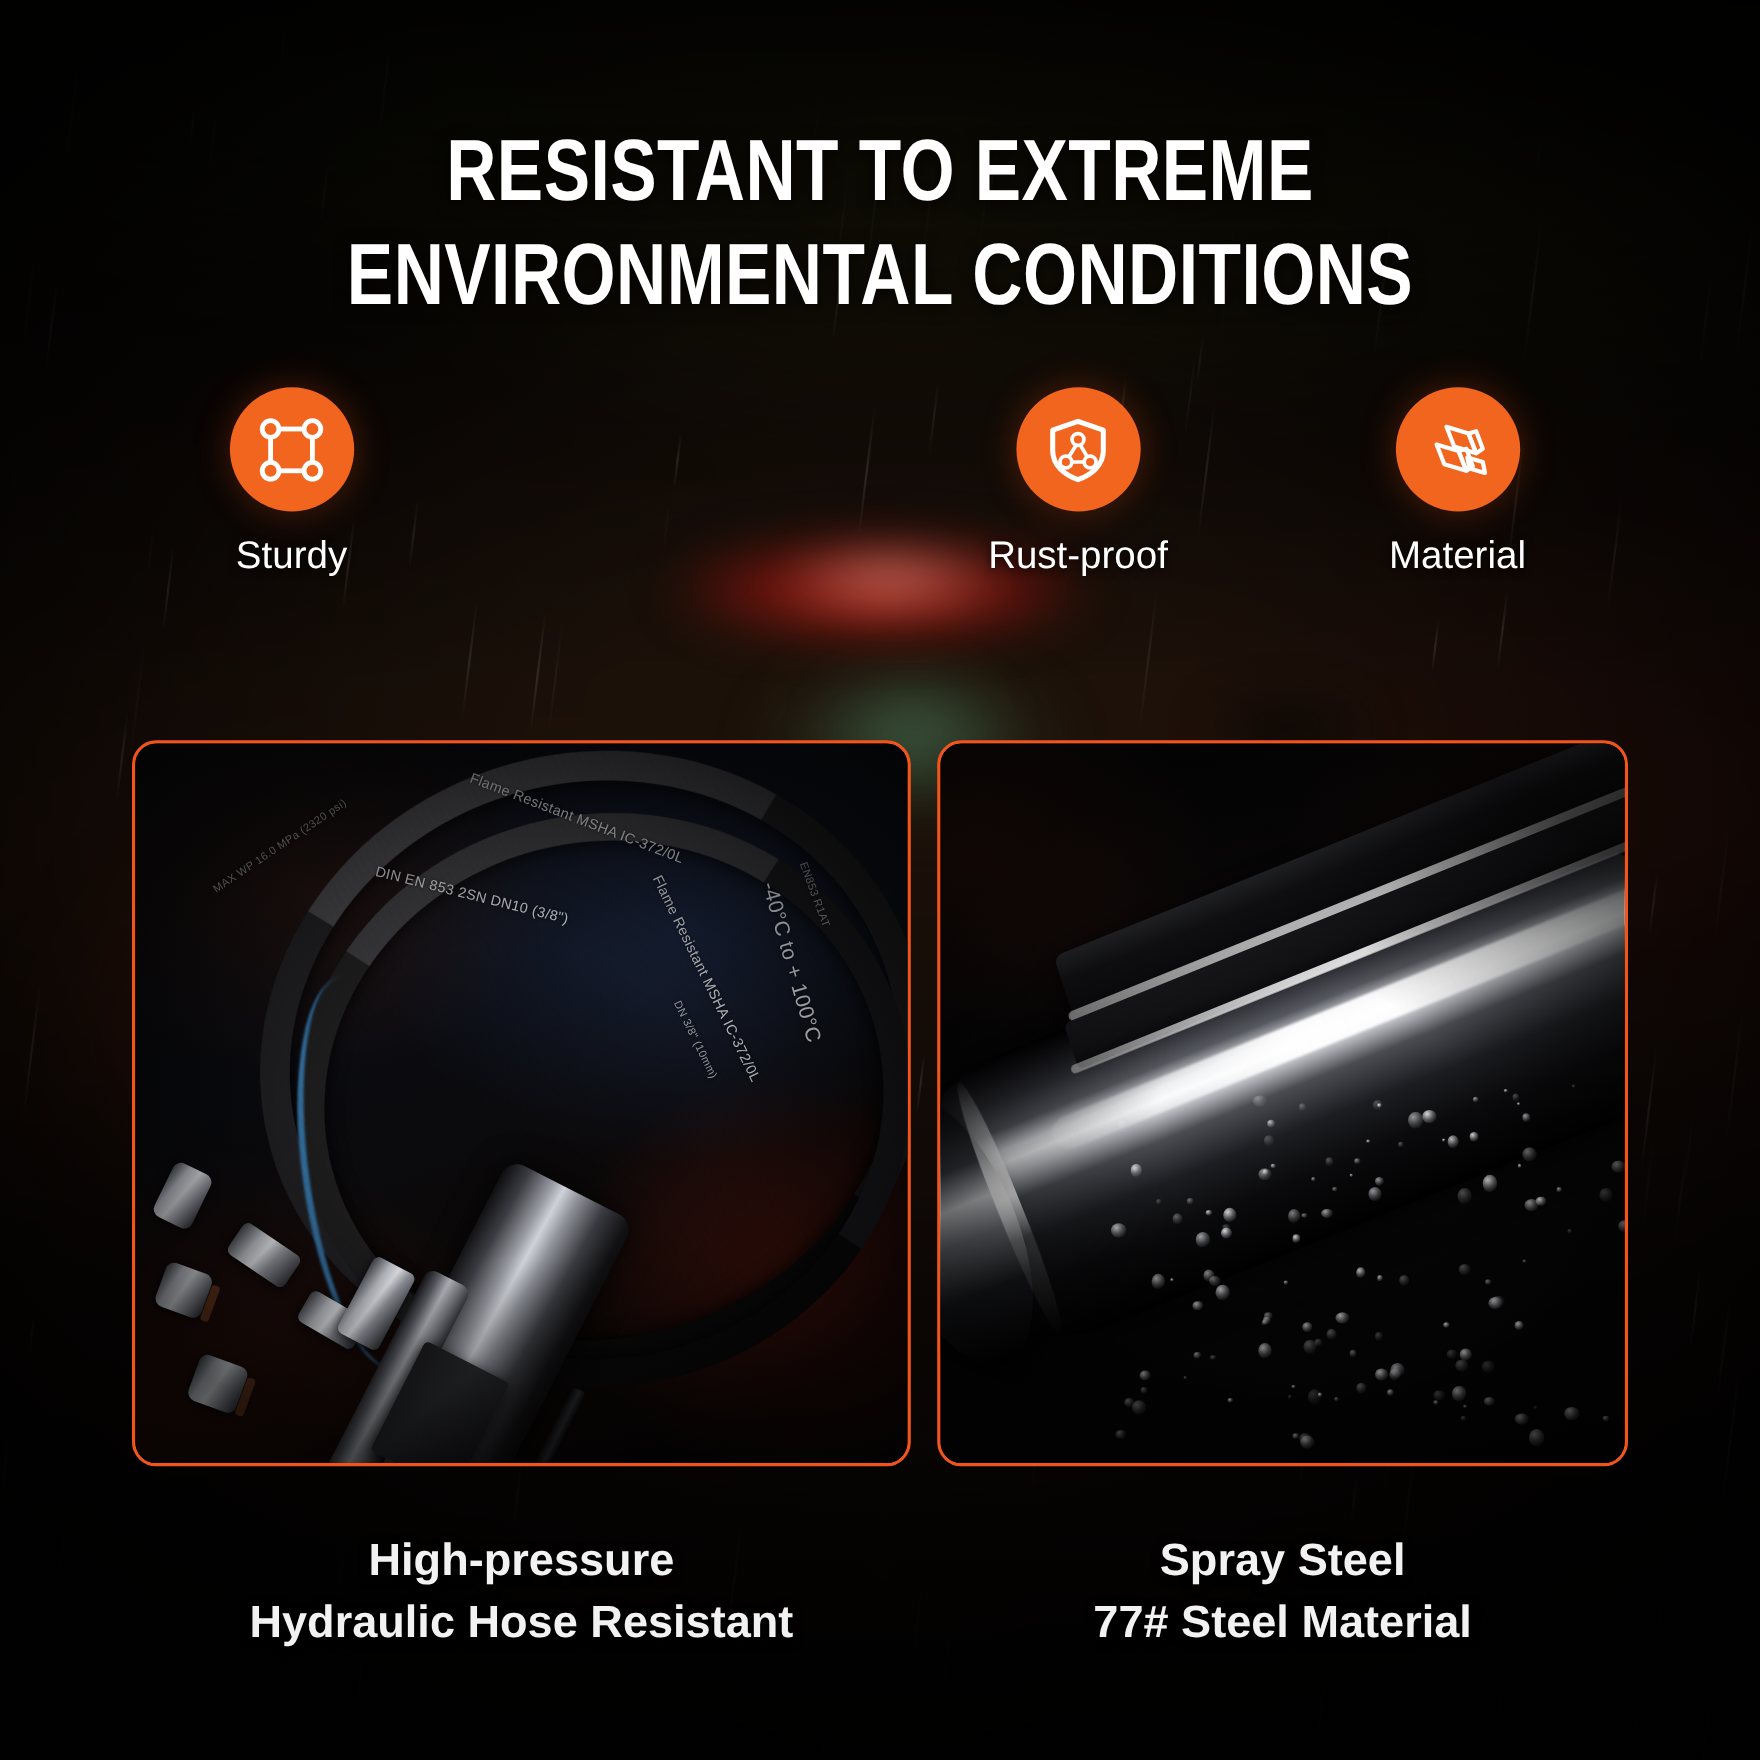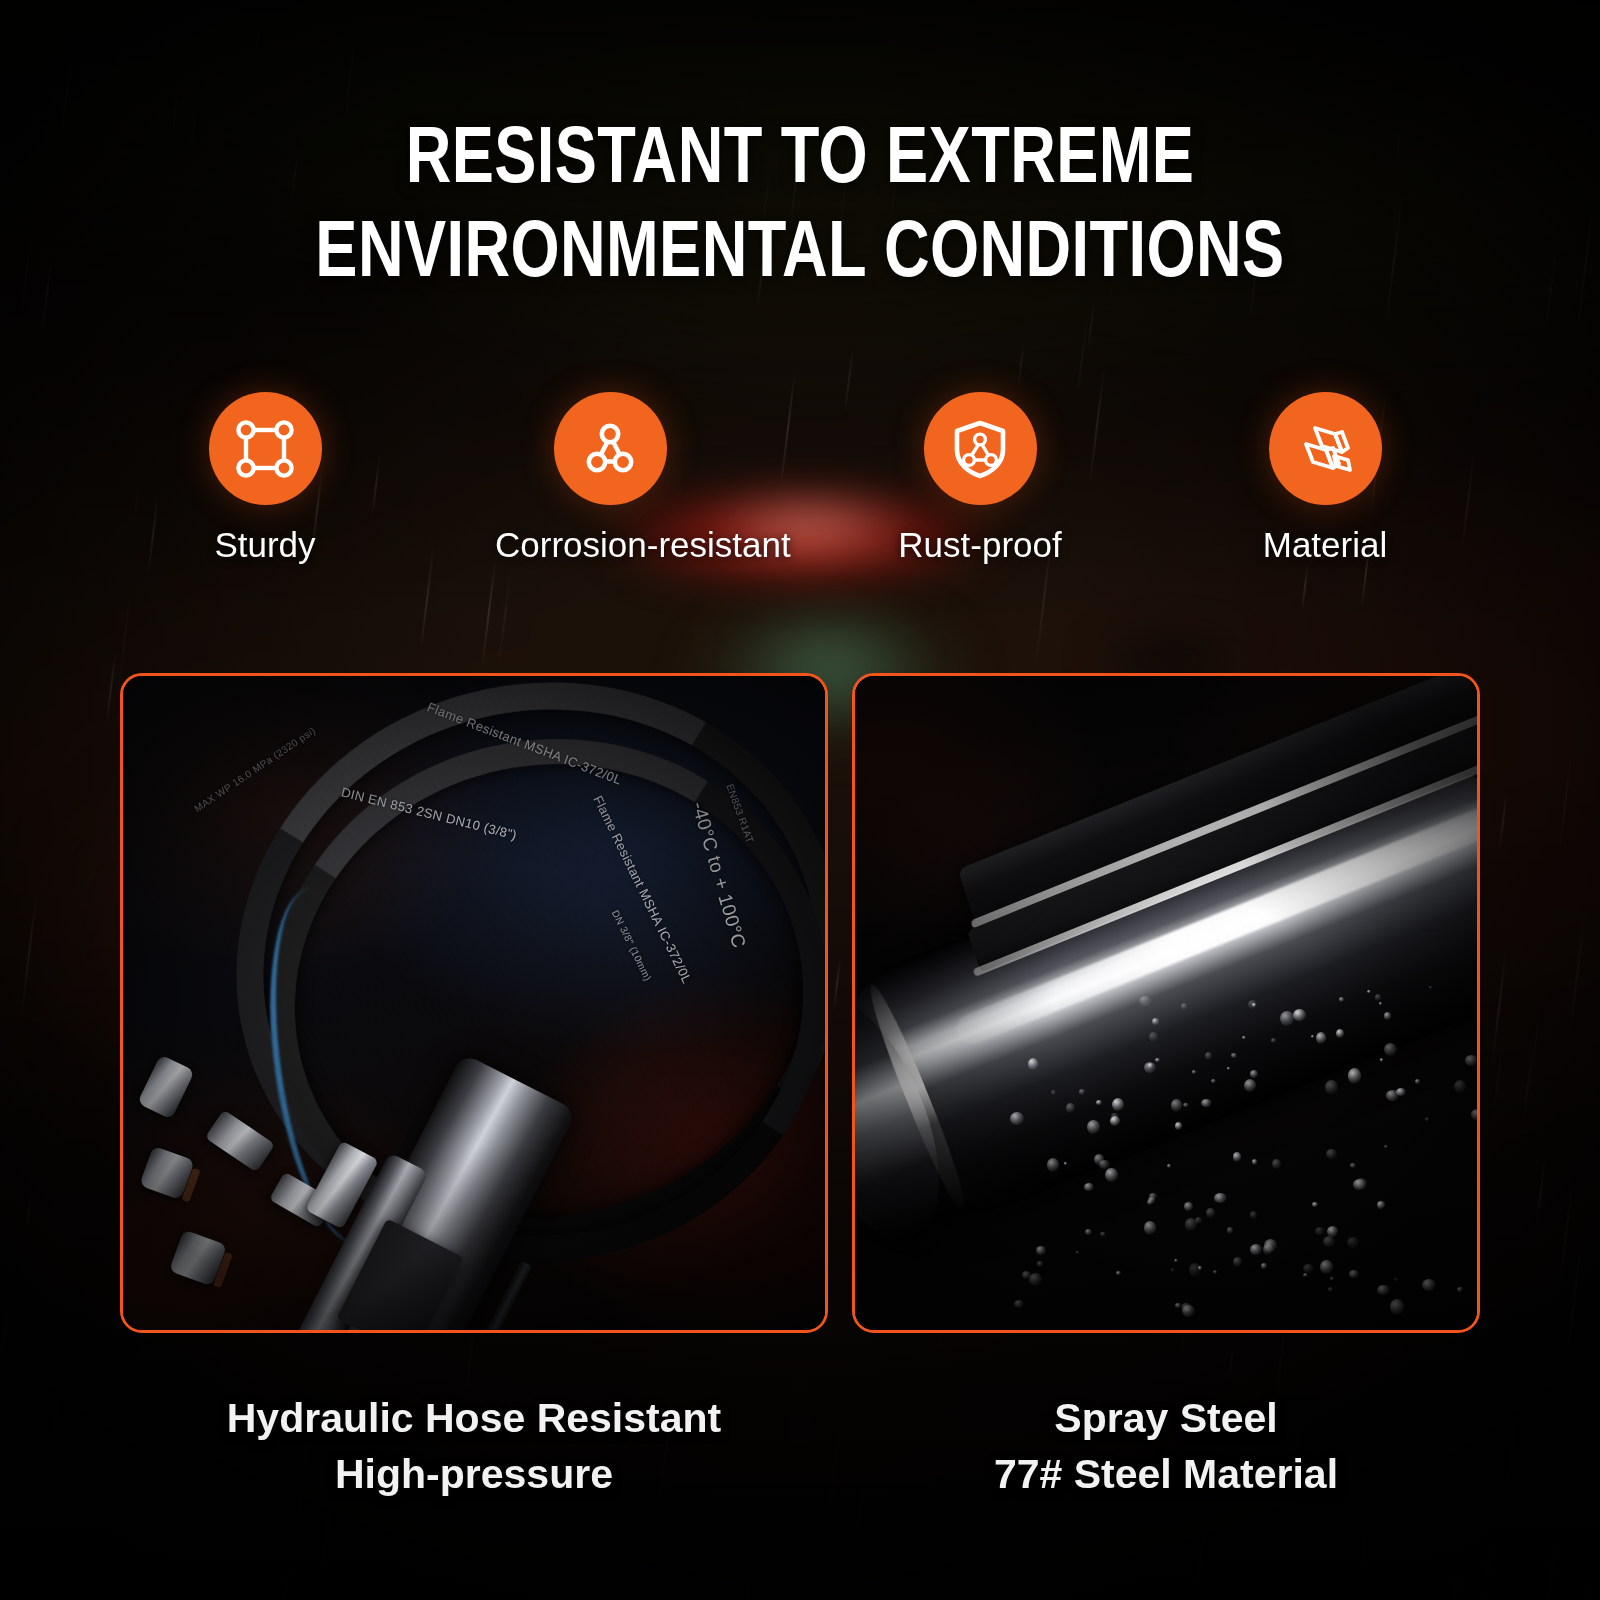--- a/index.html
+++ b/index.html
@@ -90,21 +90,21 @@
     line-height:94px;
     letter-spacing:.5px;
     transform:scaleX(.80);
     transform-origin:center;
     white-space:nowrap;
     text-shadow:0 3px 16px rgba(0,0,0,.75);
   }
 
   
   #features {
-    position:absolute; top:392px; left:0; width:1600px; height:210px;
+    position:absolute; top:352px; left:0; width:1600px; height:210px;
     z-index:6;
   }
   .feat { position:absolute; text-align:center; }
   .badge {
     width:113px; height:113px; border-radius:50%;
     background:#f2651e;
     margin:0 auto;
     display:flex; align-items:center; justify-content:center;
     box-shadow:0 0 34px rgba(230,80,20,.30);
   }
@@ -477,37 +477,20 @@
           <circle cx="15" cy="15" r="7.6" fill="#f2651e" stroke="#fff" stroke-width="4.4"></circle>
           <circle cx="53" cy="15" r="7.6" fill="#f2651e" stroke="#fff" stroke-width="4.4"></circle>
           <circle cx="15" cy="53" r="7.6" fill="#f2651e" stroke="#fff" stroke-width="4.4"></circle>
           <circle cx="53" cy="53" r="7.6" fill="#f2651e" stroke="#fff" stroke-width="4.4"></circle>
         </svg>
       </span>
     </div>
     <div class="feat-label">Sturdy</div>
   </div>
 
-  <div class="feat" style="left:495px; top:0; width:230px;">
-    <div class="badge">
-      <span>
-        <svg width="68" height="68" viewBox="0 0 68 68" fill="none">
-          <g stroke="#fff" stroke-width="4.6" stroke-linecap="round">
-            <line x1="34" y1="20.5" x2="46" y2="44"></line>
-            <line x1="44" y1="46.5" x2="24" y2="46.5"></line>
-            <line x1="22.5" y1="44" x2="34" y2="22"></line>
-          </g>
-          <circle cx="34" cy="19" r="8.2" fill="#f2651e" stroke="#fff" stroke-width="4.6"></circle>
-          <circle cx="21" cy="47" r="8.2" fill="#f2651e" stroke="#fff" stroke-width="4.6"></circle>
-          <circle cx="47" cy="47" r="8.2" fill="#f2651e" stroke="#fff" stroke-width="4.6"></circle>
-        </svg>
-      </span>
-    </div>
-    <div class="feat-label">Corrosion-resistant</div>
-  </div>
 
   <div class="feat" style="left:865px; top:0; width:230px;">
     <div class="badge">
       <span>
         <svg width="70" height="70" viewBox="0 0 70 70" fill="none">
           <path d="M35 9 L58 17 V36 C58 49 47 58 35 62 C23 58 12 49 12 36 V17 Z" stroke="#fff" stroke-width="4.6" stroke-linejoin="round" fill="none"></path>
           <g stroke="#fff" stroke-width="3.4" stroke-linecap="round">
             <line x1="35" y1="27" x2="45" y2="44"></line>
             <line x1="43" y1="46" x2="27" y2="46"></line>
             <line x1="25" y1="44" x2="35" y2="28"></line>
@@ -715,20 +698,20 @@
           <div class="drop" style="width: 4.6px; height: 3.5px; left: 356px; top: 403px; opacity: 0.51;"></div>
         </div>
       <div class="rp-vig"></div>
     </div>
   </div>
 
 </div>
 
 <div id="captions">
   <div class="cap" style="left:120px; top:0; width:708px;">
+    <span class="cl">High-pressure</span>
     <span class="cl">Hydraulic Hose Resistant</span>
-    <span class="cl">High-pressure</span>
   </div>
   <div class="cap" style="left:852px; top:0; width:628px;">
     <span class="cl">Spray Steel</span>
     <span class="cl">77# Steel Material</span>
   </div>
 </div>
 
 </body></html>

